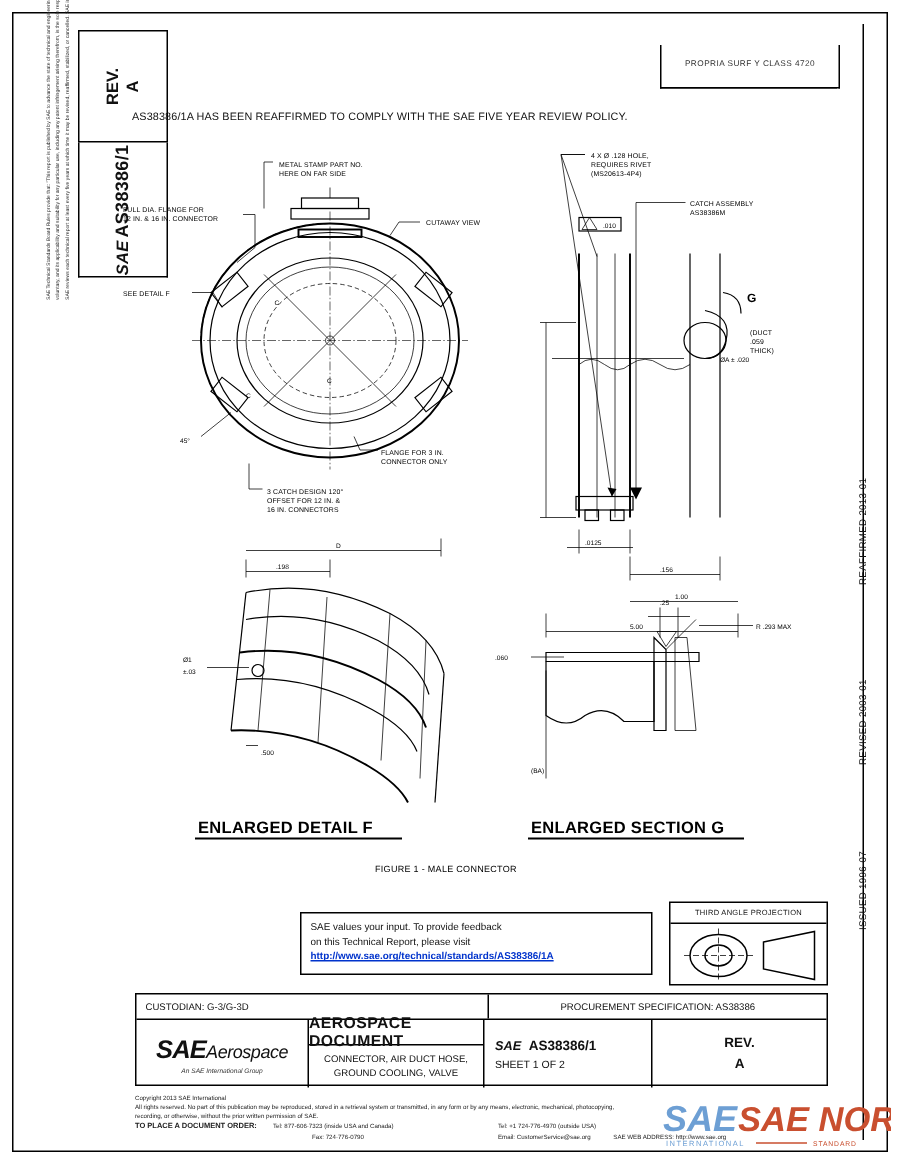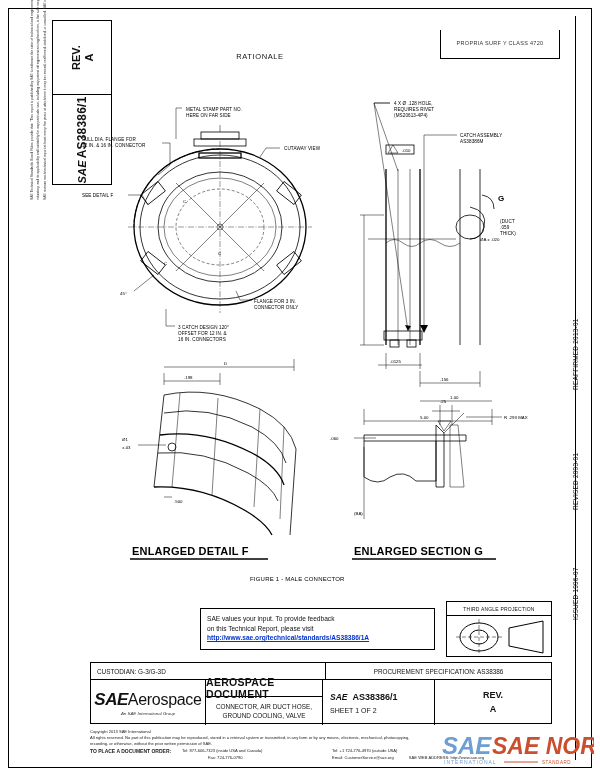--- a/index.html
+++ b/index.html
@@ -66,21 +66,21 @@
   
   .tb{position:absolute;left:90px;top:662px;width:462px;height:62px;border:1.3px solid #000;box-sizing:border-box;}
   .tb-top{height:16px;display:flex;border-bottom:1.3px solid #000;}
   .tb-cust{flex:0 0 228px;border-right:1.3px solid #000;display:flex;align-items:center;padding-left:6px;font-size:6.4px;}
   .tb-proc{flex:1;display:flex;align-items:center;justify-content:center;font-size:6.4px;}
   .tb-bot{height:45px;display:flex;}
   .tb-logo{flex:0 0 114px;border-right:1.3px solid #000;display:flex;flex-direction:column;
            align-items:center;justify-content:center;}
   .logo-row{display:flex;align-items:baseline;}
   .logo-sae{font-weight:bold;font-style:italic;font-size:17px;letter-spacing:-.5px;}
-  .logo-aero{font-size:16px;letter-spacing:-.3px;}
+  .logo-aero{font-style:italic;font-size:12px;letter-spacing:-.3px;}
   .logo-sub{font-size:4.4px;font-style:italic;color:#333;margin-top:1px;}
   .tb-mid{flex:1;border-right:1.3px solid #000;display:flex;flex-direction:column;}
   .tb-as{height:16px;border-bottom:1.1px solid #000;display:flex;align-items:center;justify-content:center;
          font-size:10.5px;font-weight:bold;letter-spacing:.3px;}
   .tb-desc{flex:1;display:flex;flex-direction:column;align-items:center;justify-content:center;
            font-size:6.4px;line-height:1.45;text-align:center;}
   .tb-num{flex:0 0 104px;border-right:1.3px solid #000;display:flex;flex-direction:column;justify-content:center;padding-left:7px;}
   .tb-numrow{display:flex;align-items:center;gap:5px;font-size:9px;font-weight:bold;}
   .tb-numrow .sm{font-style:italic;font-size:8.5px;font-weight:bold;}
   .tb-sheet{font-size:7px;margin-top:5px;}
@@ -129,21 +129,21 @@
   <div class="rev-dates">
     <span class="rd0">REAFFIRMED 2013-01</span>
     <span class="rd1">REVISED 2003-01</span>
     <span class="rd2">ISSUED 1996-07</span>
   </div>
 
   <div class="stamp">PROPRIA SURF Y CLASS
 4720</div>
   <div class="stamp-line"></div>
 
-  <div class="rationale-title">RATIONALE</div>
+  <div class="rationale-body">AS38386/1A HAS BEEN REAFFIRMED TO COMPLY WITH THE SAE FIVE YEAR REVIEW POLICY.</div>
 
   <div class="draw">
     <svg width="484" height="500" viewBox="0 0 484 500">
 
       <g>
 
         <ellipse cx="152" cy="132" rx="86" ry="78" class="ln thick"></ellipse>
         <ellipse cx="152" cy="132" rx="80" ry="72" class="ln med"></ellipse>
         <ellipse cx="152" cy="132" rx="62" ry="55" class="ln med"></ellipse>
         <ellipse cx="152" cy="132" rx="56" ry="49" class="ln thin"></ellipse>

